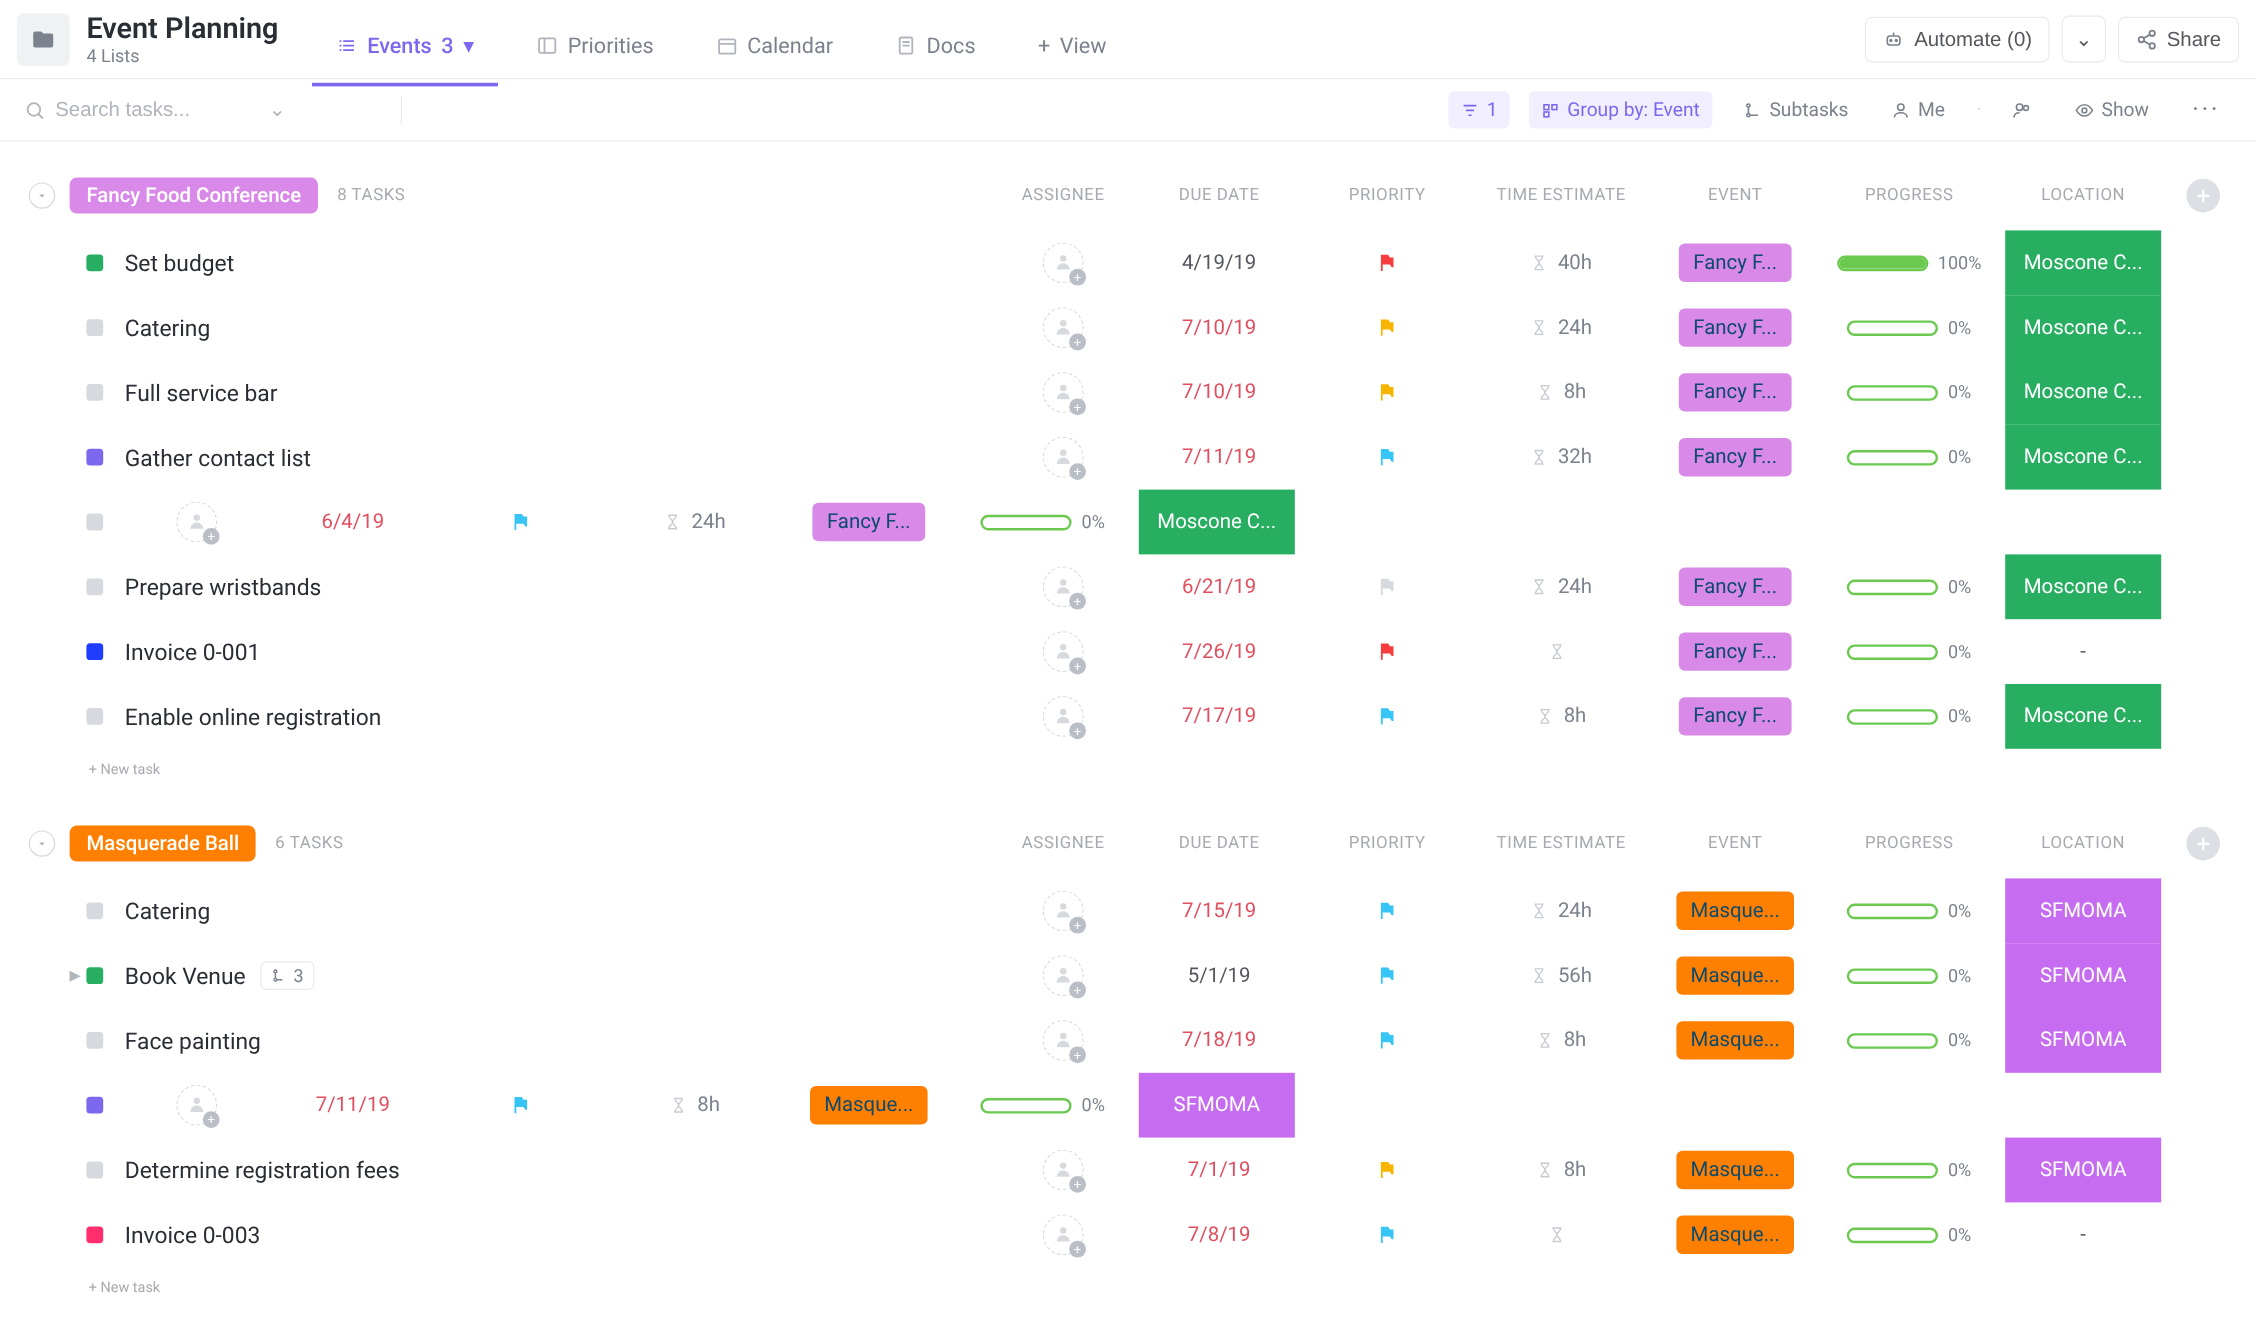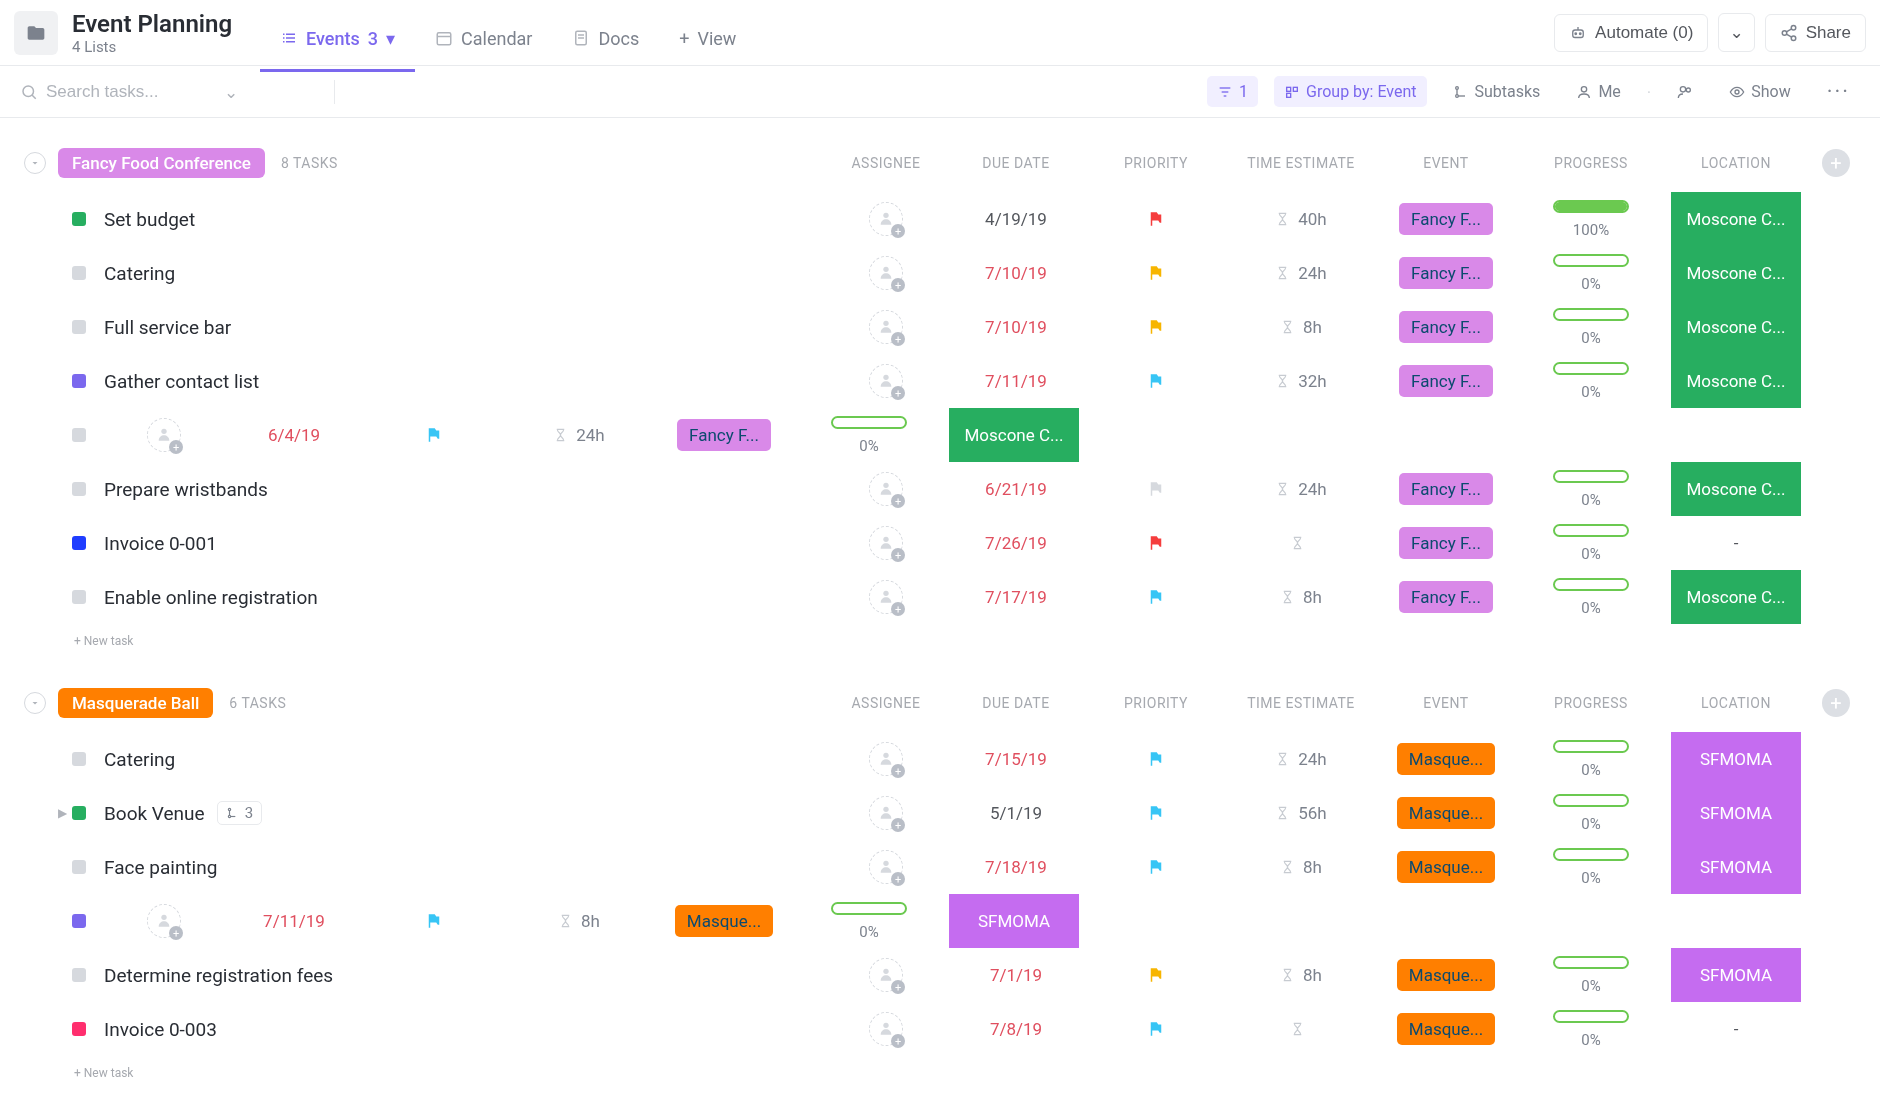--- a/index.html
+++ b/index.html
@@ -22,21 +22,21 @@
   width: 44px; height: 44px;
   background: #f0f1f3;
   border-radius: 6px;
   display: flex; align-items: center; justify-content: center;
   margin-right: 14px;
 }
 .folder-icon svg { width: 20px; height: 20px; fill: #7c828d; }
 .title-block { display: flex; flex-direction: column; margin-right: 28px; }
 .app-title { font-size: 24px; font-weight: 600; color: #292d34; }
 .subtitle { font-size: 15px; color: #7c828d; }
-.tabs { display: flex; gap: 0; margin-top: 14px; }
+.tabs { display: flex; gap: 12px; margin-top: 14px; }
 .tab {
   display: flex; align-items: center; gap: 8px;
   padding: 20px 20px;
   color: #7c828d;
   font-size: 18px;
   border-bottom: 3px solid transparent;
   cursor: pointer;
 }
 .tab.active { color: #7b68ee; border-bottom-color: #7b68ee; font-weight: 500; }
 .tab svg { width: 18px; height: 18px; }
@@ -169,21 +169,21 @@
 .event-tag {
   padding: 6px 12px;
   border-radius: 5px;
   color: #0c4a6e;
   font-size: 17px;
   white-space: nowrap;
   overflow: hidden;
   text-overflow: ellipsis;
   max-width: 110px;
 }
-.progress-wrap { display: flex; align-items: center; gap: 8px; flex-direction: column; }
+.progress-wrap { display: flex; align-items: center; gap: 8px; }
 .progress-bar {
   width: 76px; height: 13px;
   border: 2px solid #6bc950;
   border-radius: 8px;
   overflow: hidden;
 }
 .progress-fill { height: 100%; background: #6bc950; }
 .progress-pct { font-size: 15px; color: #7c828d; }
 .loc-tag {
   padding: 14px 0;
@@ -227,20 +227,27 @@
     <div class="subtitle">4 Lists</div>
   </div>
   <div class="tabs">
     <div class="tab active">
       <svg viewBox="0 0 24 24" fill="#7b68ee">
           <path d="M4 6h2v2H4zM8 6h12v2H8zM4 11h2v2H4zM8 11h12v2H8zM4 16h2v2H4zM8 16h12v2H8z"></path>
         </svg>
       <span>Events</span>
       <span class="count">3</span>
       <span class="caret">▾</span>
+    </div>
+    <div class="tab">
+      <svg viewBox="0 0 24 24" fill="none" stroke="#b0b4bb" stroke-width="2">
+          <rect x="3" y="4" width="18" height="16" rx="2"></rect>
+          <line x1="9" y1="4" x2="9" y2="20"></line>
+        </svg>
+      <span>Priorities</span>
     </div>
     <div class="tab">
       <svg viewBox="0 0 24 24" fill="none" stroke="#b0b4bb" stroke-width="2">
           <rect x="3" y="5" width="18" height="16" rx="2"></rect>
           <line x1="3" y1="10" x2="21" y2="10"></line>
         </svg>
       <span>Calendar</span>
     </div>
     <div class="tab">
       <svg viewBox="0 0 24 24" fill="none" stroke="#b0b4bb" stroke-width="2">

